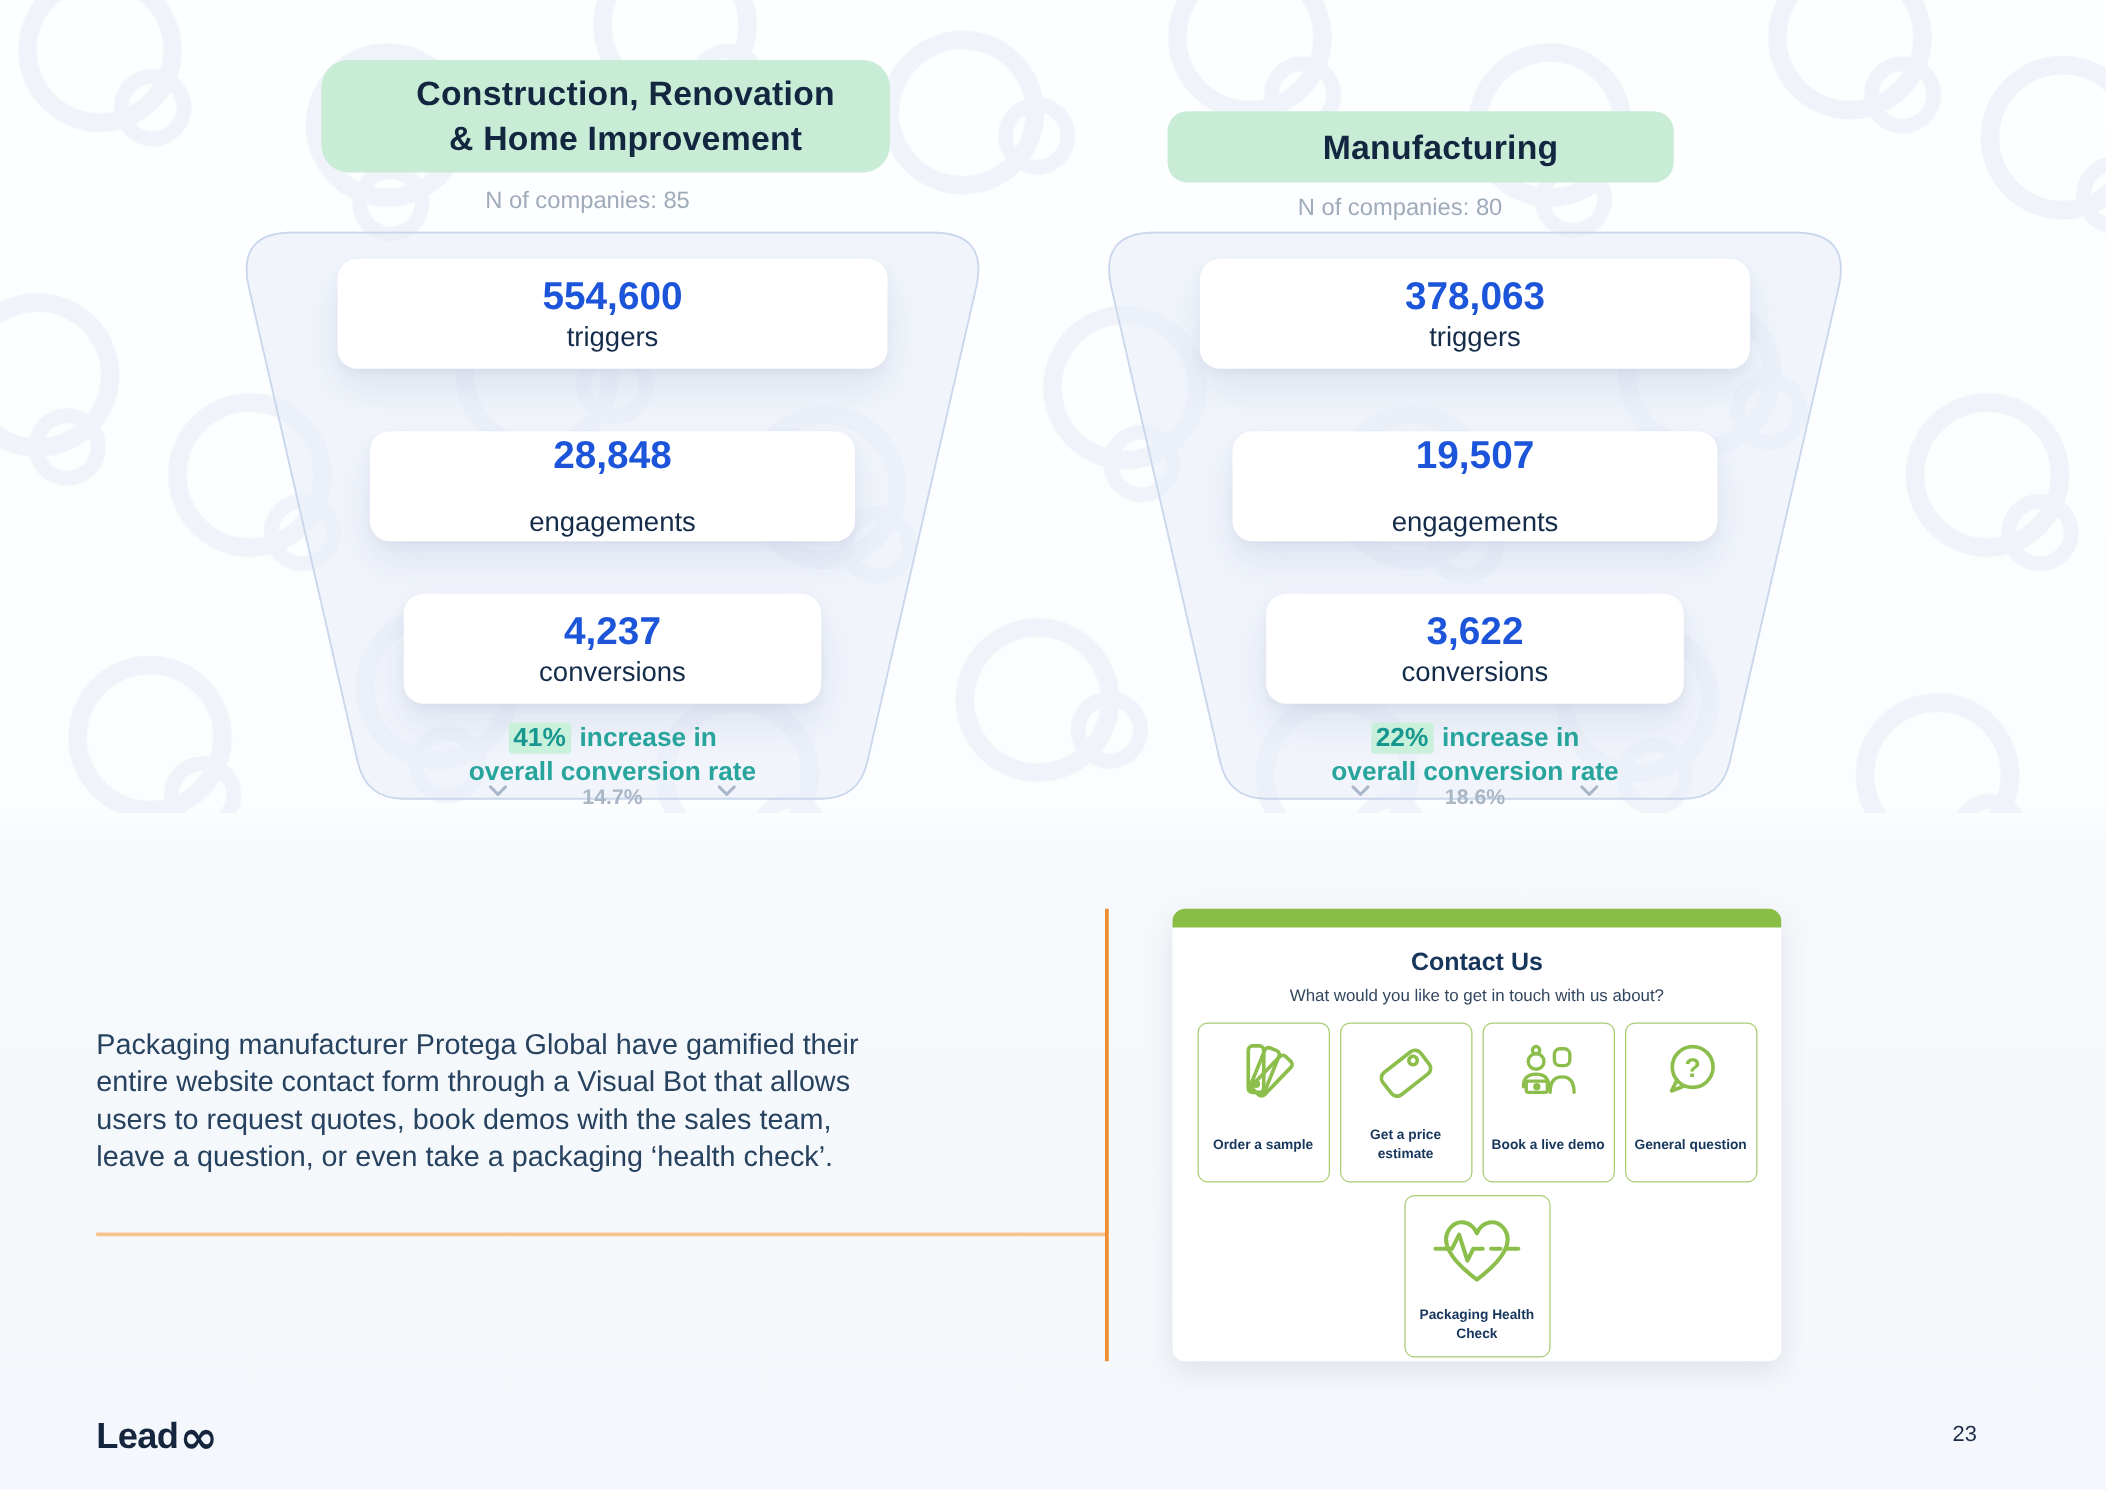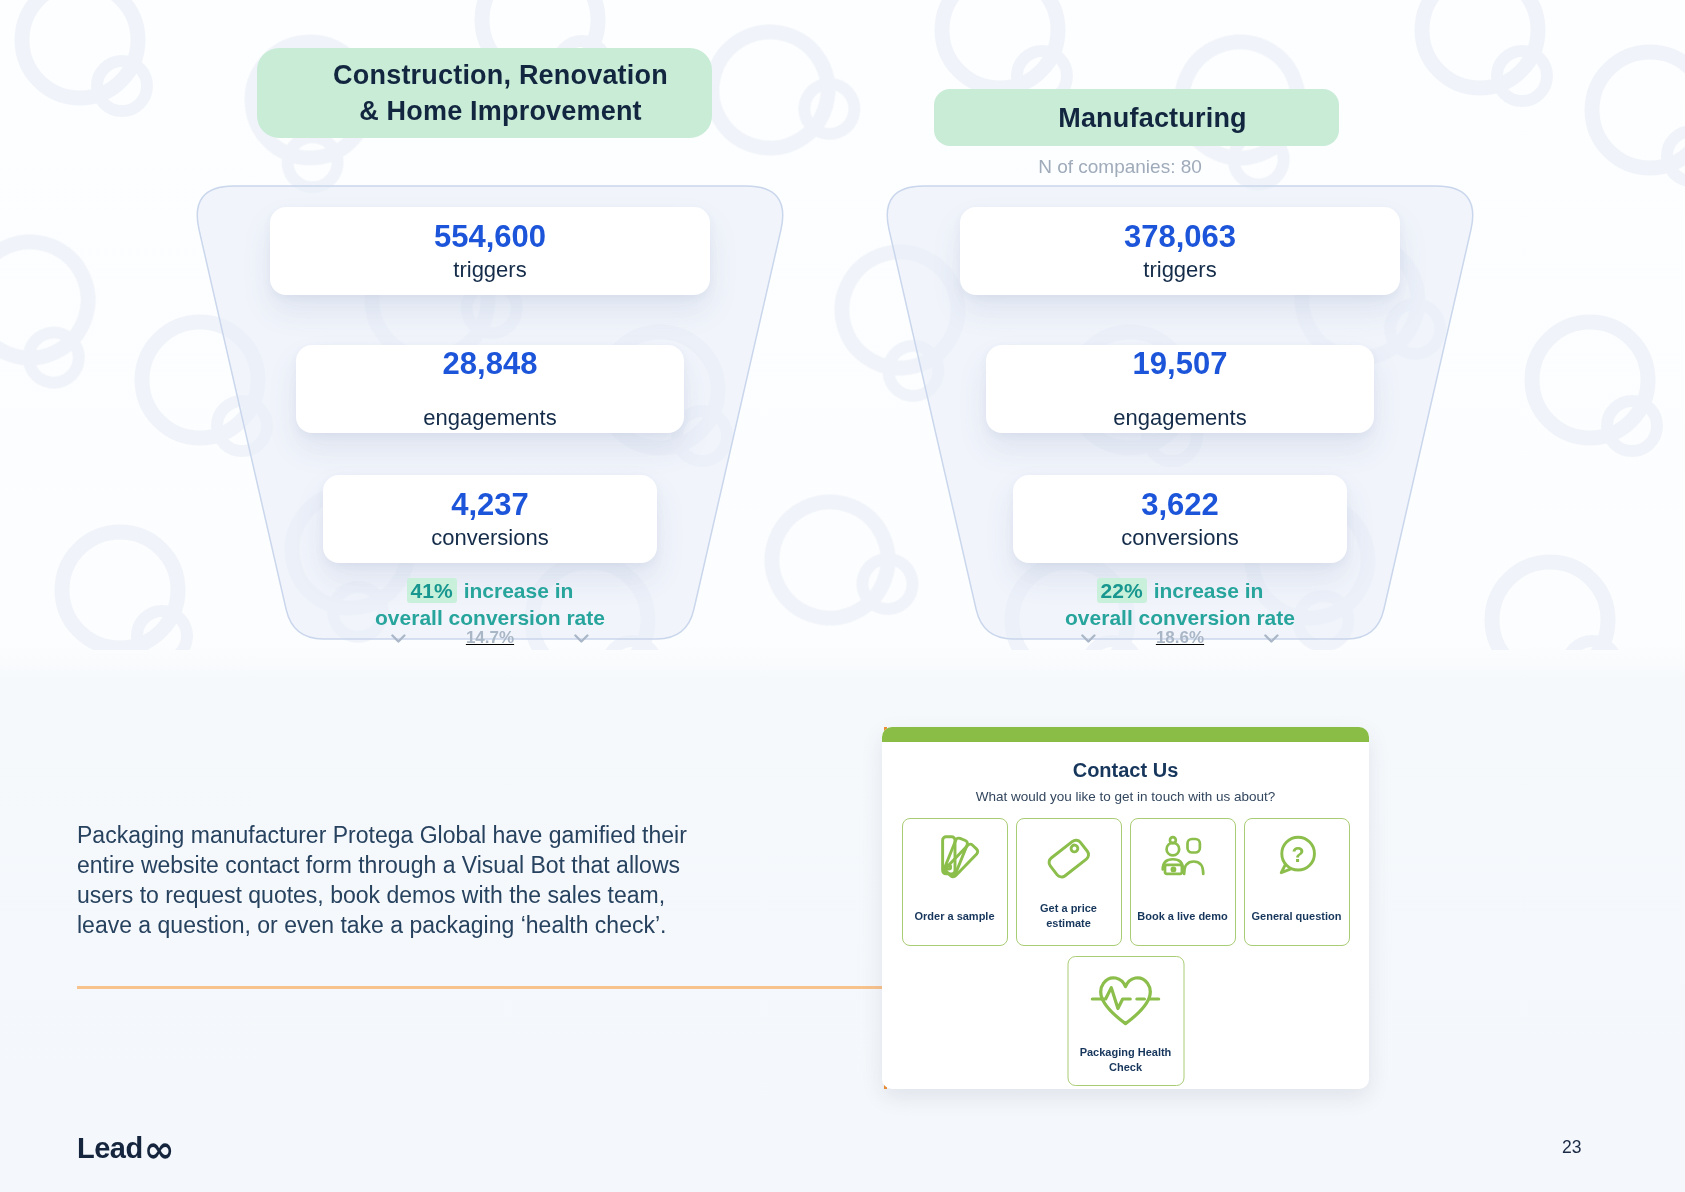--- a/index.html
+++ b/index.html
@@ -36,42 +36,42 @@
     display:flex;flex-direction:column;justify-content:center;
     box-shadow:0 16px 30px rgba(50,80,140,.10),0 3px 8px rgba(50,80,140,.05);
   }
   .stage-card.s1{top:22px;width:440px;height:88px;}
   .stage-card.s2{top:160px;width:388px;height:88px;gap:21px;}
   .stage-card.s3{top:290px;width:334px;height:88px;}
   .stage-val{font-size:31px;font-weight:bold;color:#1c55d9;line-height:34px;}
   .stage-lab{font-size:22px;color:#142c49;line-height:27px;margin-top:2px;}
   .drop{
     position:absolute;left:50%;transform:translateX(-50%);
-    display:flex;align-items:center;gap:60px;text-decoration:underline;
+    display:flex;align-items:flex-start;gap:60px;
   }
   .drop.d1{top:314px;}
   .drop.d2{top:443px;}
   .drop-pct{font-size:17px;font-weight:bold;color:#a9b6c6;}
   .chev{display:block;}
   .increase{
     position:absolute;top:392px;left:0;right:0;text-align:center;
     font-size:21px;font-weight:bold;color:#27a59d;line-height:27px;
   }
   .pct-badge{background:#c9f0da;color:#17978f;padding:1px 4px;border-radius:3px;}
   .increase .txt{margin-left:7px;}
 
   
   .case-text{position:absolute;left:77px;top:820px;color:#27425f;font-size:23px;line-height:30px;}
   .case-text div{white-space:nowrap;}
   .h-rule{position:absolute;left:77px;top:986px;width:808px;height:3px;background:#f8c28c;}
   .v-rule{position:absolute;left:884px;top:727px;width:3px;height:362px;background:#ef8e33;}
 
   
   .contact-card{
-    position:absolute;left:882px;top:727px;width:487px;height:362px;
+    position:absolute;left:938px;top:727px;width:487px;height:362px;
     background:#ffffff;border-radius:10px;
     box-shadow:0 8px 22px rgba(40,60,90,.10);
   }
   .contact-topbar{height:15px;background:#8abd45;border-radius:10px 10px 0 0;}
   .contact-title{margin-top:17px;text-align:center;font-size:20px;font-weight:bold;color:#17365c;}
   .contact-sub{margin-top:7px;text-align:center;font-size:13.5px;color:#32465e;}
   .tiles{position:absolute;top:91px;left:0;right:0;display:flex;justify-content:center;gap:8px;}
   .tile{
     position:relative;width:106px;height:128px;background:#fff;
     border:1.5px solid #a9cd74;border-radius:8px;box-sizing:border-box;cursor:pointer;
@@ -127,20 +127,21 @@
       <use href="#loop" x="1070" y="620"></use>
       <use href="#loop" x="1310" y="560" transform="rotate(30 1310 560)"></use>
       <use href="#loop" x="1550" y="620"></use>
     </g>
   </svg>
 
   <div class="industry-badge f1">
     <div>Construction, Renovation</div>
     <div>&amp; Home Improvement</div>
   </div>
+  <div class="companies f1">N of companies: 85</div>
 
   <div class="funnel f1">
     <svg class="funnel-shape" width="604" height="455" viewBox="0 0 604 455">
       <path d="M46 1 L558 1 Q603 1 592.9 44.9 L505.8 424.7 Q499 454 469 454 L135 454 Q105 454 98.2 424.7 L11.1 44.9 Q1 1 46 1 Z" fill="#e9eff8" fill-opacity="0.6" stroke="#c9d6ec" stroke-width="1.5"></path>
     </svg>
     <div class="stage-card s1">
       <div class="stage-val">554,600</div>
       <div class="stage-lab">triggers</div>
     </div>
     <div class="drop d1">

